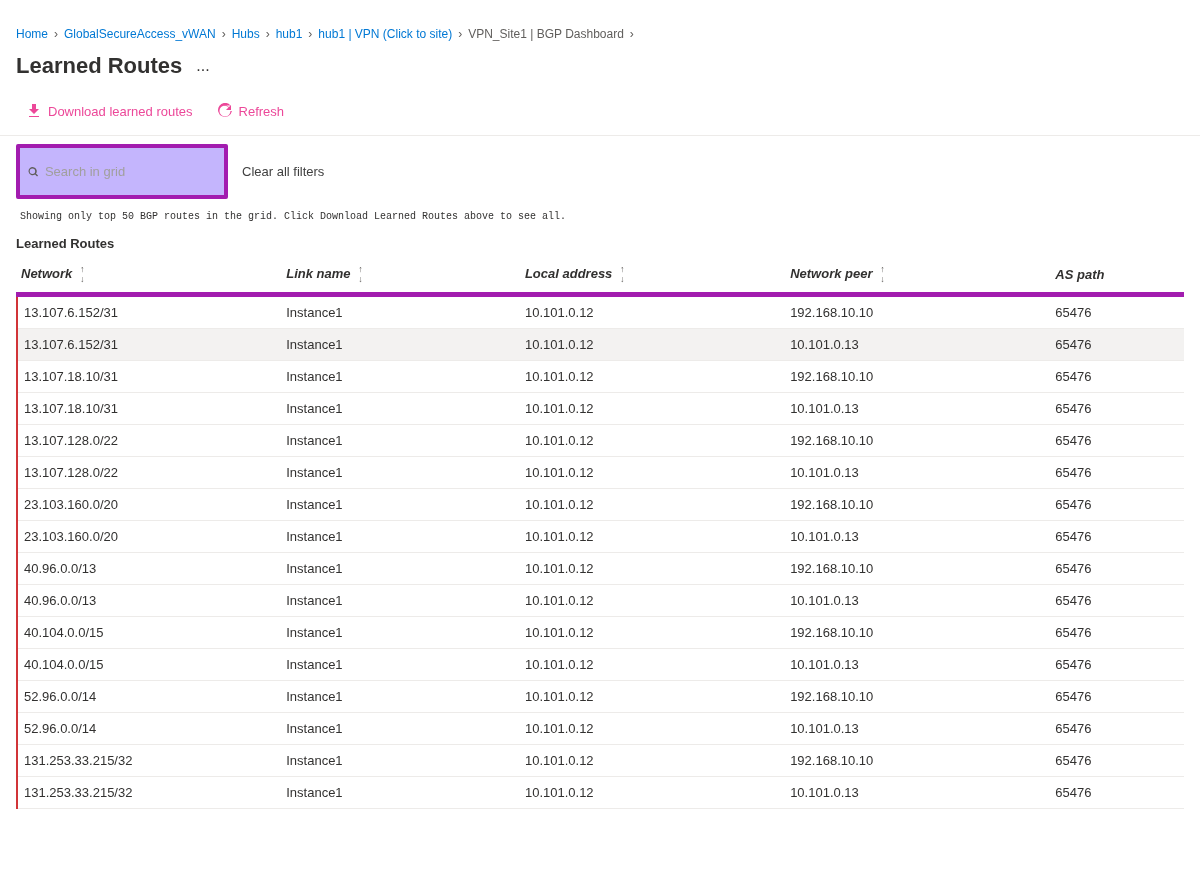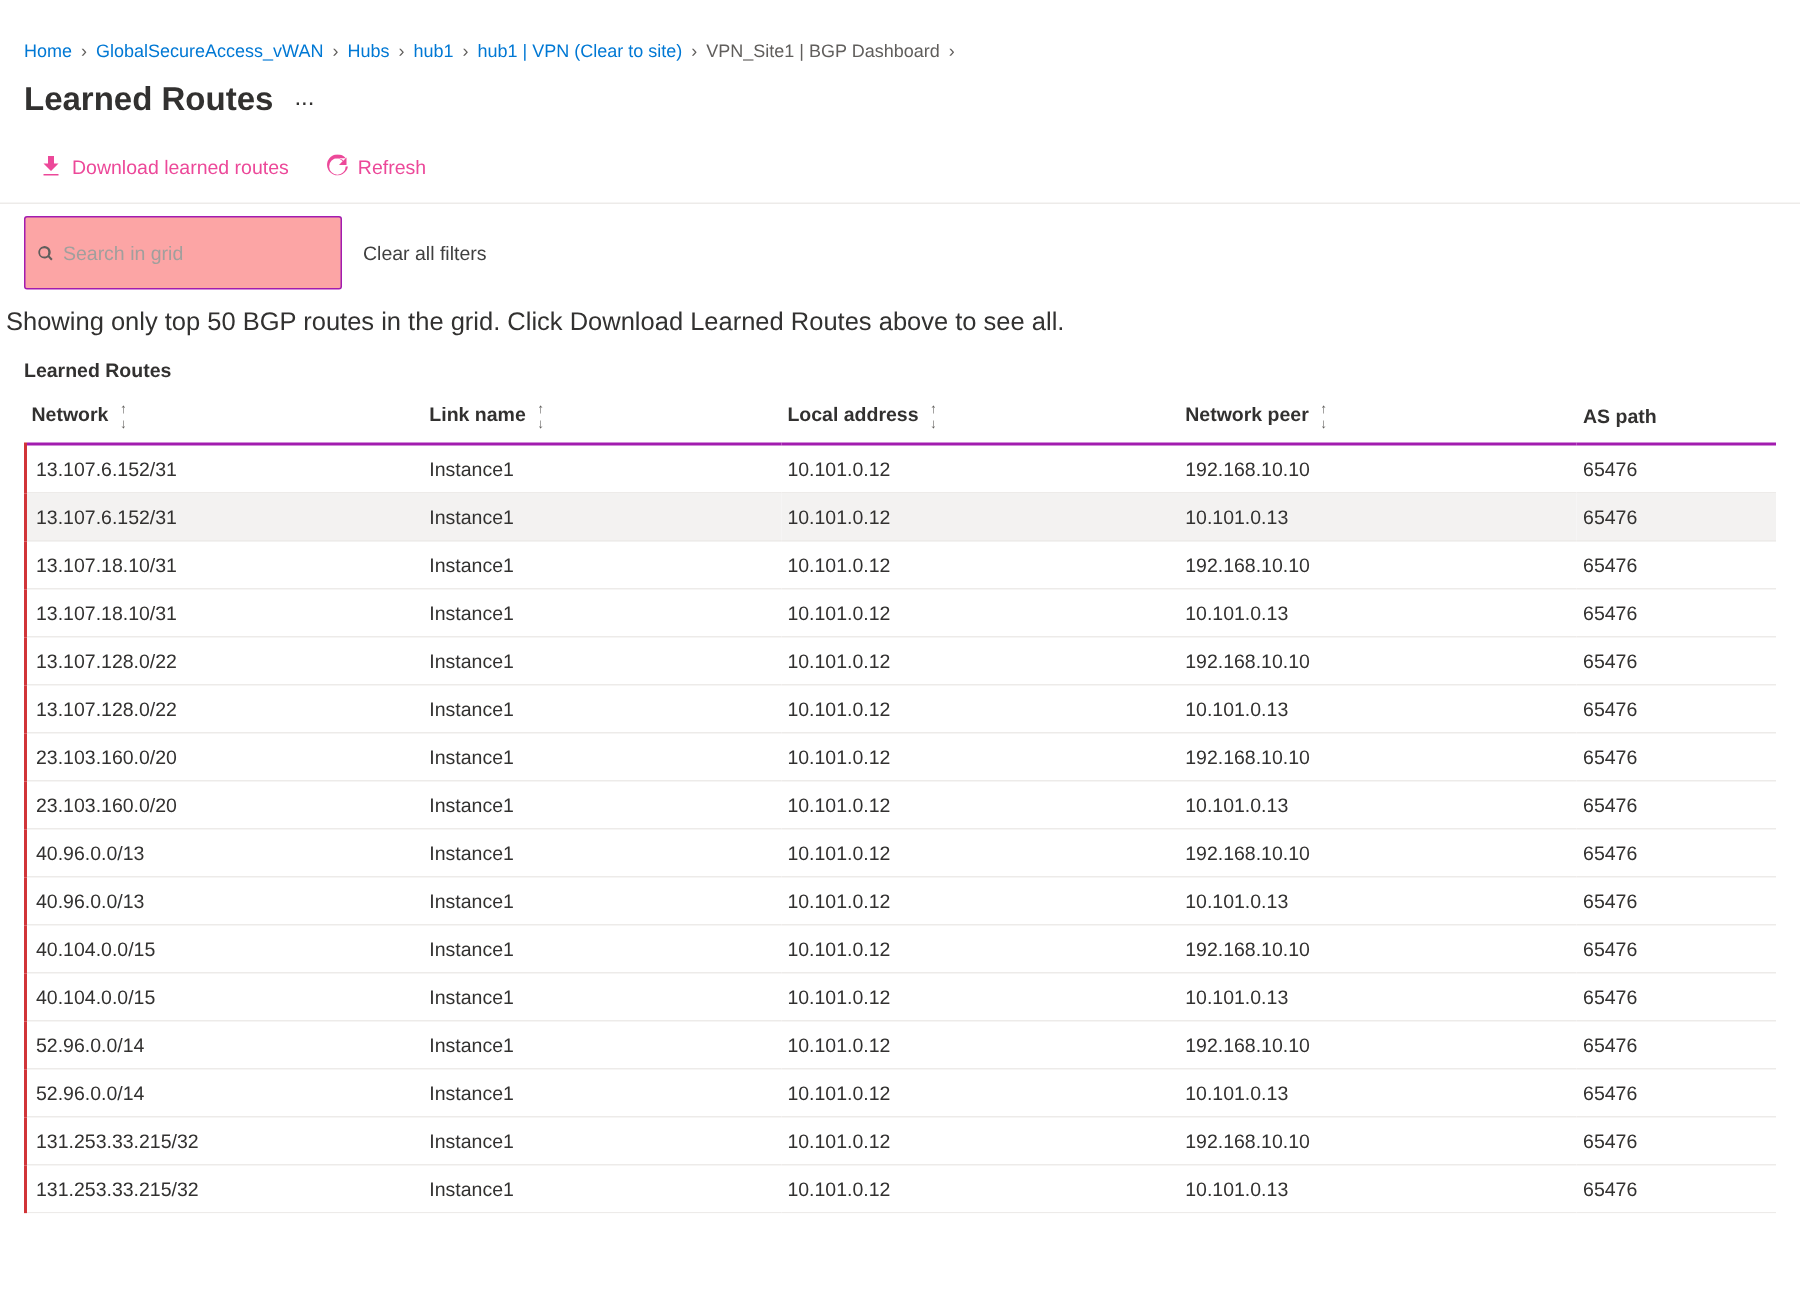--- a/index.html
+++ b/index.html
@@ -76,49 +76,50 @@
 
     .filter-bar {
       display: flex;
       align-items: center;
       padding: 8px 16px;
       gap: 12px;
     }
     .search-box {
       display: flex;
       align-items: center;
-      border: 1px solid #a21caf;
+      border: 4px solid #a21caf;
       border-radius: 2px;
       padding: 16px 8px;
       gap: 6px;
       width: 212px;
-      background: #fca5a5;
+      background: #c4b5fd;
     }
     .search-box input {
       border: none;
       outline: none;
       font-size: 13px;
       color: #323130;
       width: 100%;
       background: transparent;
     }
     .search-box input::placeholder { color: #a19f9d; }
     .clear-filters-btn {
       background: none;
       border: none;
       color: #404040;
       cursor: pointer;
       font-size: 13px;
       padding: 4px 2px;
     }
 
     .info-text {
-      padding: 4px 16px 8px 4px;
-      font-size: 17px;
-      color: #323130;
+      padding: 4px 16px 8px 20px;
+      font-size: 10px;
+      color: #323130;
+      font-family: Liberation Mono, monospace;
     }
 
     .section-label {
       padding: 6px 16px 6px 16px;
       font-size: 13px;
       font-weight: 600;
       color: #323130;
     }
 
     .table-container {
@@ -126,21 +127,22 @@
       overflow-x: auto;
     }
 
     table {
       width: 100%;
       border-collapse: collapse;
       font-size: 13px;
     }
 
     thead tr {
-      border-bottom: 2px solid #a21caf;
+      border-bottom: 5px solid #a21caf;
+      font-style: italic;
     }
 
     th {
       text-align: left;
       padding: 8px 12px 8px 4px;
       font-weight: 600;
       color: #323130;
       white-space: nowrap;
       user-select: none;
     }
@@ -178,21 +180,21 @@
 
 <nav class="breadcrumb">
   <a>Home</a>
   <span class="breadcrumb-sep">›</span>
   <a>GlobalSecureAccess_vWAN</a>
   <span class="breadcrumb-sep">›</span>
   <a>Hubs</a>
   <span class="breadcrumb-sep">›</span>
   <a>hub1</a>
   <span class="breadcrumb-sep">›</span>
-  <a>hub1 | VPN (Clear to site)</a>
+  <a>hub1 | VPN (Click to site)</a>
   <span class="breadcrumb-sep">›</span>
   <span style="color:#605e5c;">VPN_Site1 | BGP Dashboard</span>
   <span class="breadcrumb-sep">›</span>
 </nav>
 
 <div class="page-header">
   <h1 class="page-title">Learned Routes</h1>
   <button class="ellipsis-btn">...</button>
 </div>
 

